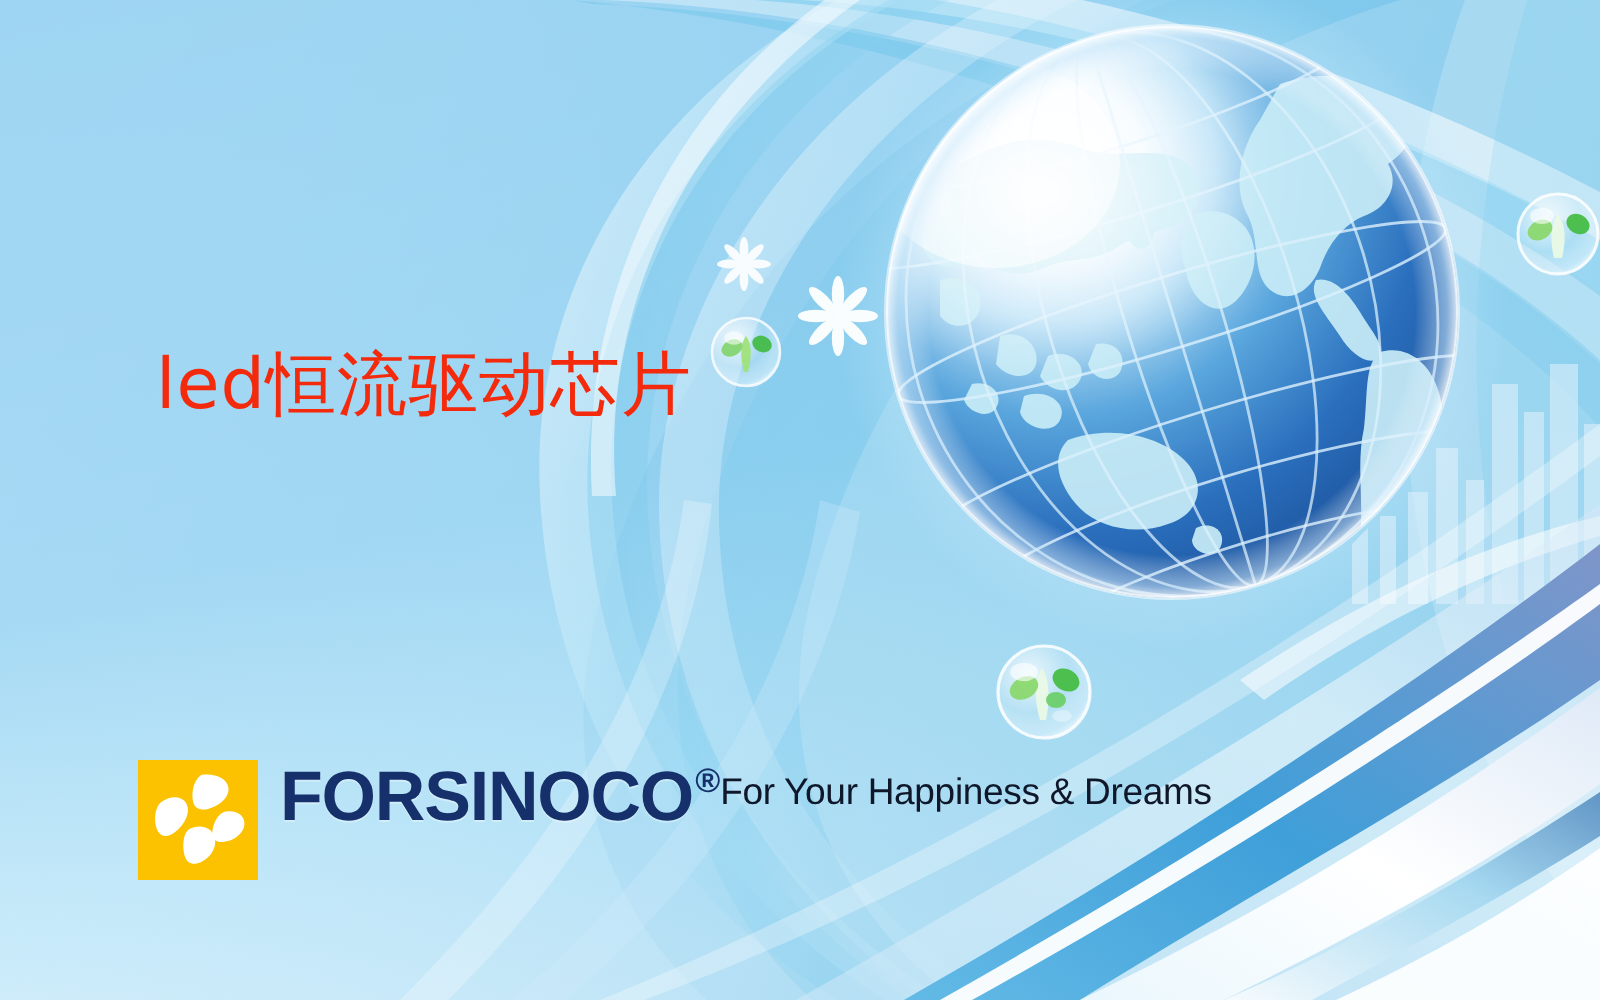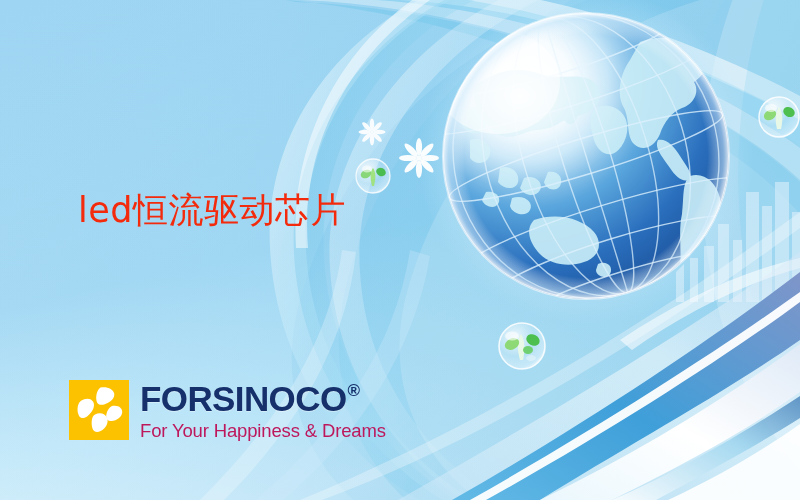--- a/index.html
+++ b/index.html
@@ -26,21 +26,21 @@
     top: 0;
     width: 800px;
     height: 500px;
     display: block;
   }
 
   
   #headline {
     position: absolute;
     left: 78px;
-    top: 179px;
+    top: 162px;
     width: 420px;
     z-index: 40;
     pointer-events: none;
   }
   #headline .line {
     color: #f42a0c;
     font-family: "DejaVu Sans", "Liberation Sans", sans-serif;
     font-size: 35px;
     line-height: 62px;
     font-weight: 400;
@@ -69,21 +69,20 @@
   }
   #logo-mark svg {
     display: block;
     width: 60px;
     height: 60px;
   }
   #logo-text {
     margin-left: 11px;
     margin-top: 1px;
     display: flex;
-    flex-direction: column;
   }
   #logo-word {
     display: flex;
     align-items: flex-start;
     line-height: 1;
   }
   #logo-word .name {
     color: #16306b;
     font-family: "Liberation Sans", sans-serif;
     font-weight: bold;
@@ -95,21 +94,21 @@
   #logo-word .reg {
     color: #16306b;
     font-family: "Liberation Sans", sans-serif;
     font-weight: bold;
     font-size: 17px;
     line-height: 17px;
     margin-left: 1px;
     margin-top: 1px;
   }
   #logo-tagline {
-    color: #be185d;
+    color: #0f172a;
     font-family: "Liberation Sans", sans-serif;
     font-size: 18.5px;
     line-height: 21px;
     letter-spacing: -0.15px;
     margin-top: 4px;
     white-space: nowrap;
   }
 </style>
 </head>
 <body>

